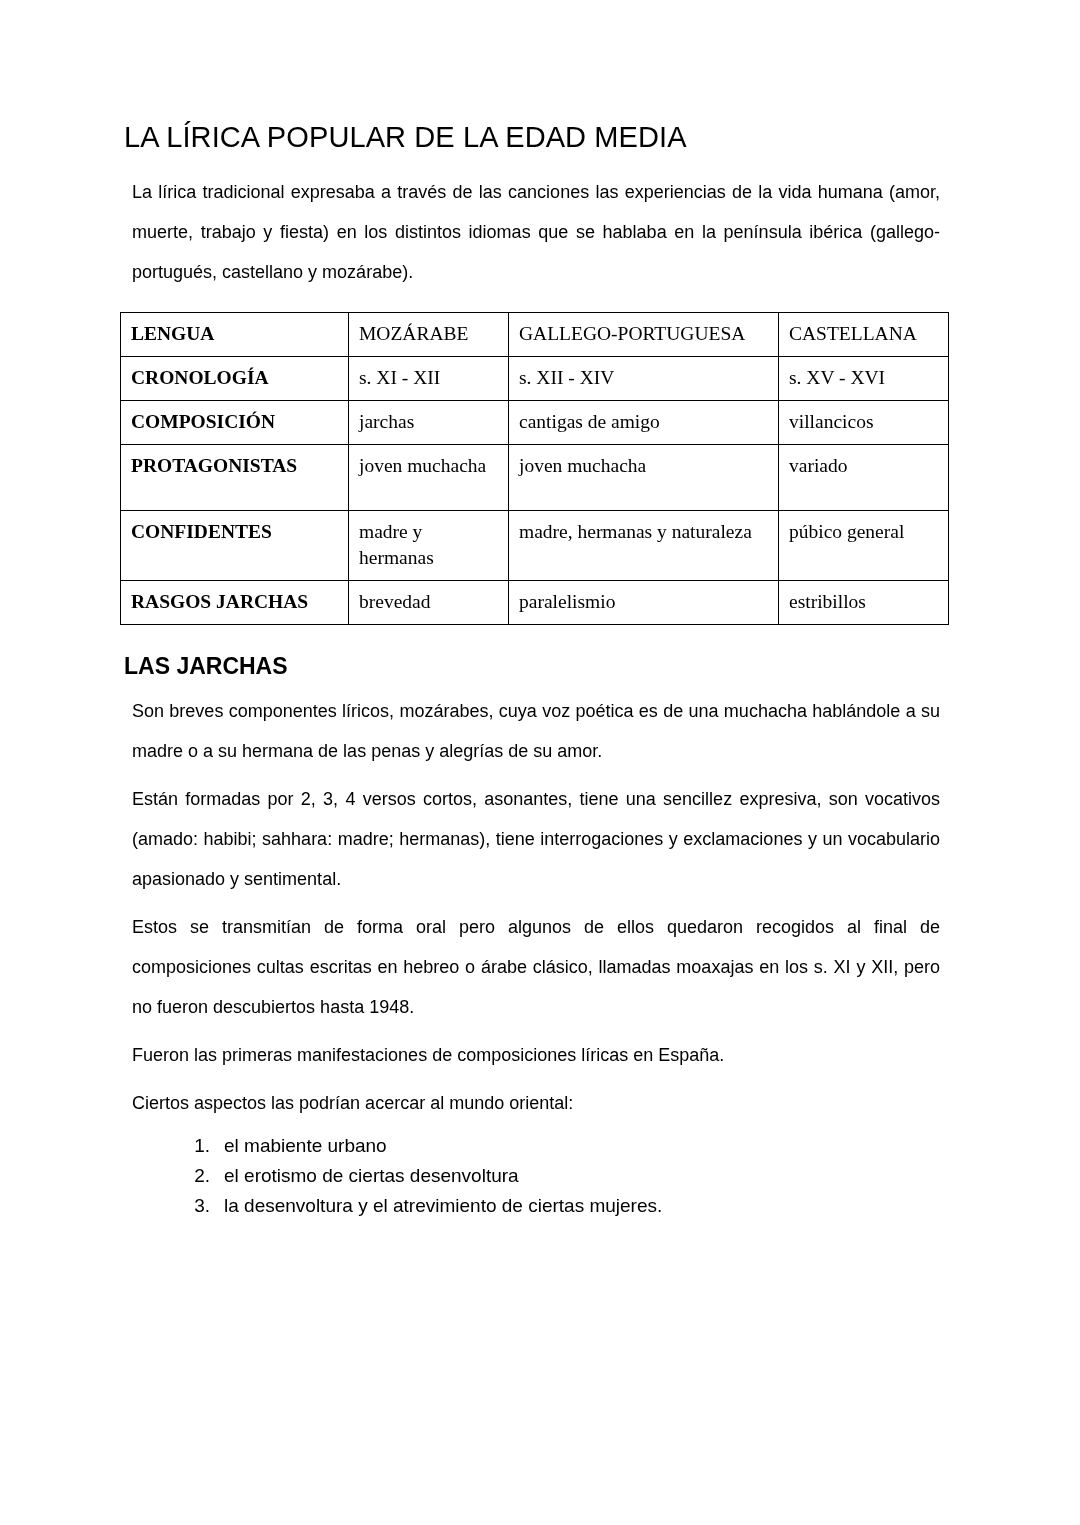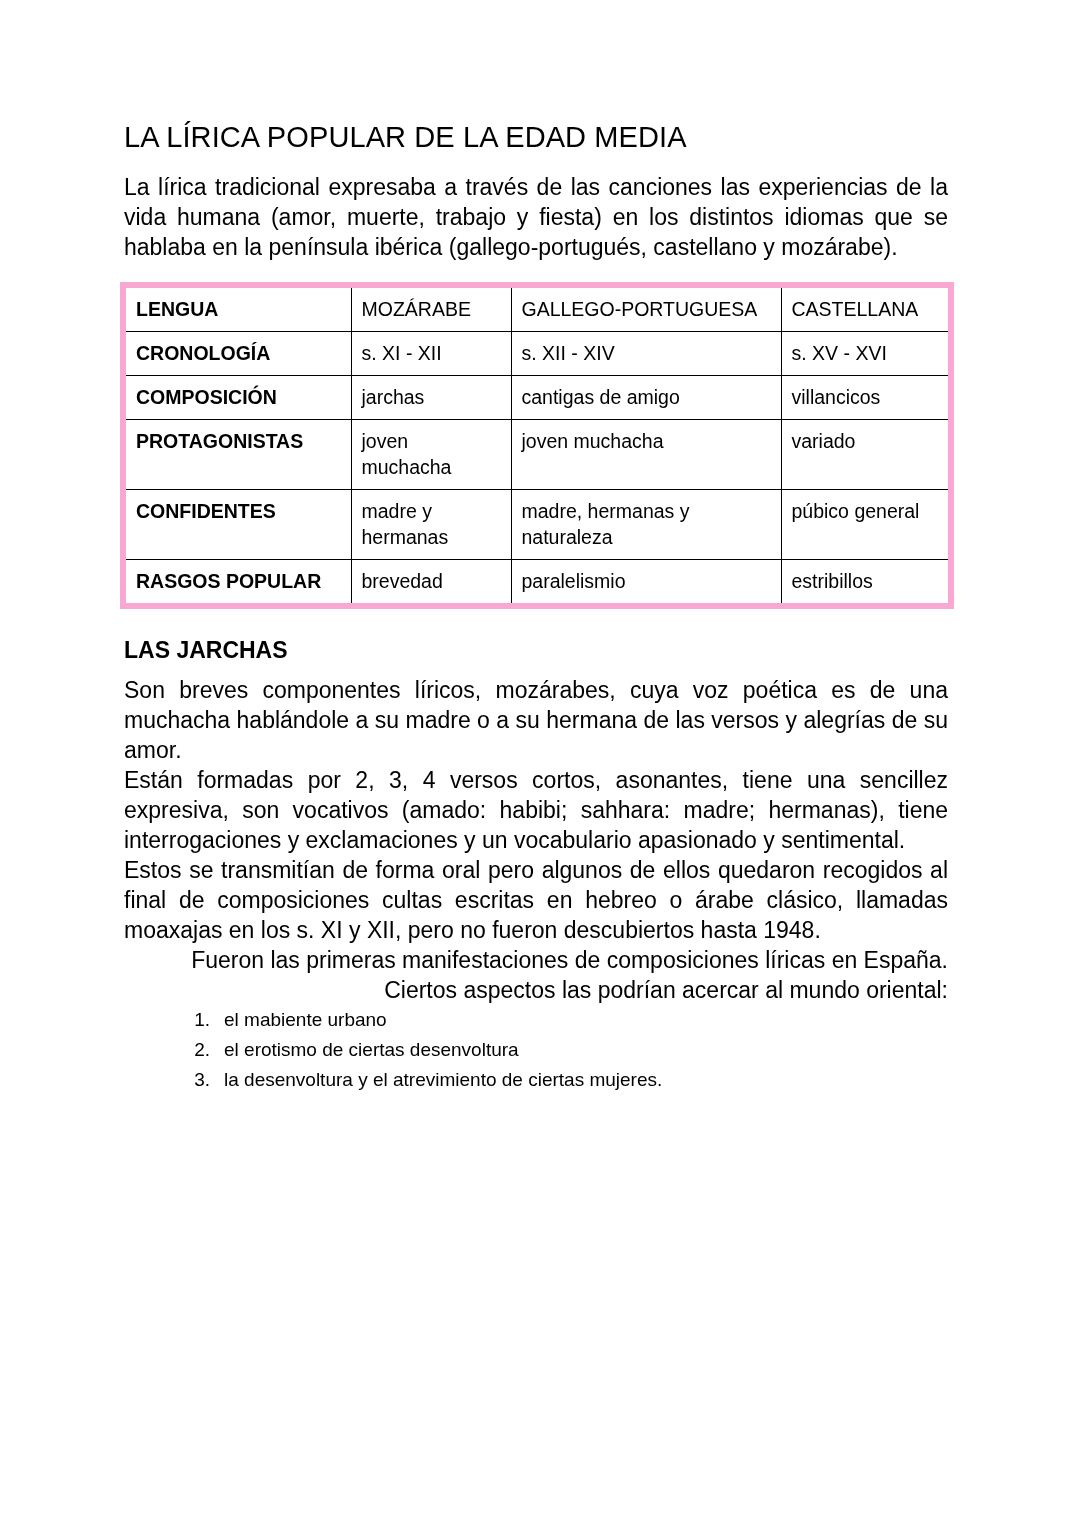--- a/index.html
+++ b/index.html
@@ -41,39 +41,40 @@
   }
   .section-title {
     font-size: 23px;
     font-weight: 700;
     line-height: 30px;
     margin: 0 0 10px 0;
   }
 
   
   .para {
-    font-size: 23px;
-    line-height: 30px;
+    font-size: 18px;
+    line-height: 40px;
     text-align: justify;
-    margin: 0;
+    margin: 8px;
   }
   .para.no-justify {
-    text-align: right;
+    text-align: left;
   }
   .intro {
     margin-bottom: 20px;
   }
 
   
   .lyric-table {
     border-collapse: collapse;
     width: 828px;
     margin: 0 0 0 -4px;
     table-layout: fixed;
-    border: 6px solid #f9a8d4;
+    border: 1px solid #f9a8d4;
+    font-family: Liberation Serif, serif;
   }
   .lyric-table col.c1 { width: 228px; }
   .lyric-table col.c2 { width: 160px; }
   .lyric-table col.c3 { width: 270px; }
   .lyric-table col.c4 { width: 170px; }
   .lyric-table td {
     border: 1.5px solid #000;
     padding: 8px 9px 9px 10px;
     font-size: 19.5px;
     line-height: 26px;
@@ -160,33 +161,33 @@
 
         <tr class="tall">
           <td class="rowhead">CONFIDENTES</td>
           <td>madre y hermanas</td>
           <td>madre, hermanas y naturaleza</td>
           <td>púbico general</td>
         </tr>
 
 
         <tr>
-          <td class="rowhead">RASGOS POPULAR</td>
+          <td class="rowhead">RASGOS JARCHAS</td>
           <td>brevedad</td>
           <td>paralelismio</td>
           <td>estribillos</td>
         </tr>
       </tbody>
     </table>
 
     <div class="spacer-md"></div>
 
     <h2 class="section-title">LAS JARCHAS</h2>
 
-    <p class="para">Son breves componentes líricos, mozárabes, cuya voz poética es de una muchacha hablándole a su madre o a su hermana de las versos y alegrías de su amor.</p>
+    <p class="para">Son breves componentes líricos, mozárabes, cuya voz poética es de una muchacha hablándole a su madre o a su hermana de las penas y alegrías de su amor.</p>
     <p class="para">Están formadas por 2, 3, 4 versos cortos, asonantes, tiene una sencillez expresiva, son vocativos (amado: habibi; sahhara: madre; hermanas), tiene interrogaciones y exclamaciones y un vocabulario apasionado y sentimental.</p>
     <p class="para">Estos se transmitían de forma oral pero algunos de ellos quedaron recogidos al final de composiciones cultas escritas en hebreo o árabe clásico, llamadas moaxajas en los s. XI y XII, pero no fueron descubiertos hasta 1948.</p>
     <p class="para no-justify">Fueron las primeras manifestaciones de composiciones líricas en España.</p>
     <p class="para no-justify">Ciertos aspectos las podrían acercar al mundo oriental:</p>
 
     <ol class="ol-wrap">
       <li>el mabiente urbano</li>
       <li>el erotismo de ciertas desenvoltura</li>
       <li>la desenvoltura y el atrevimiento de ciertas mujeres.</li>
     </ol>

